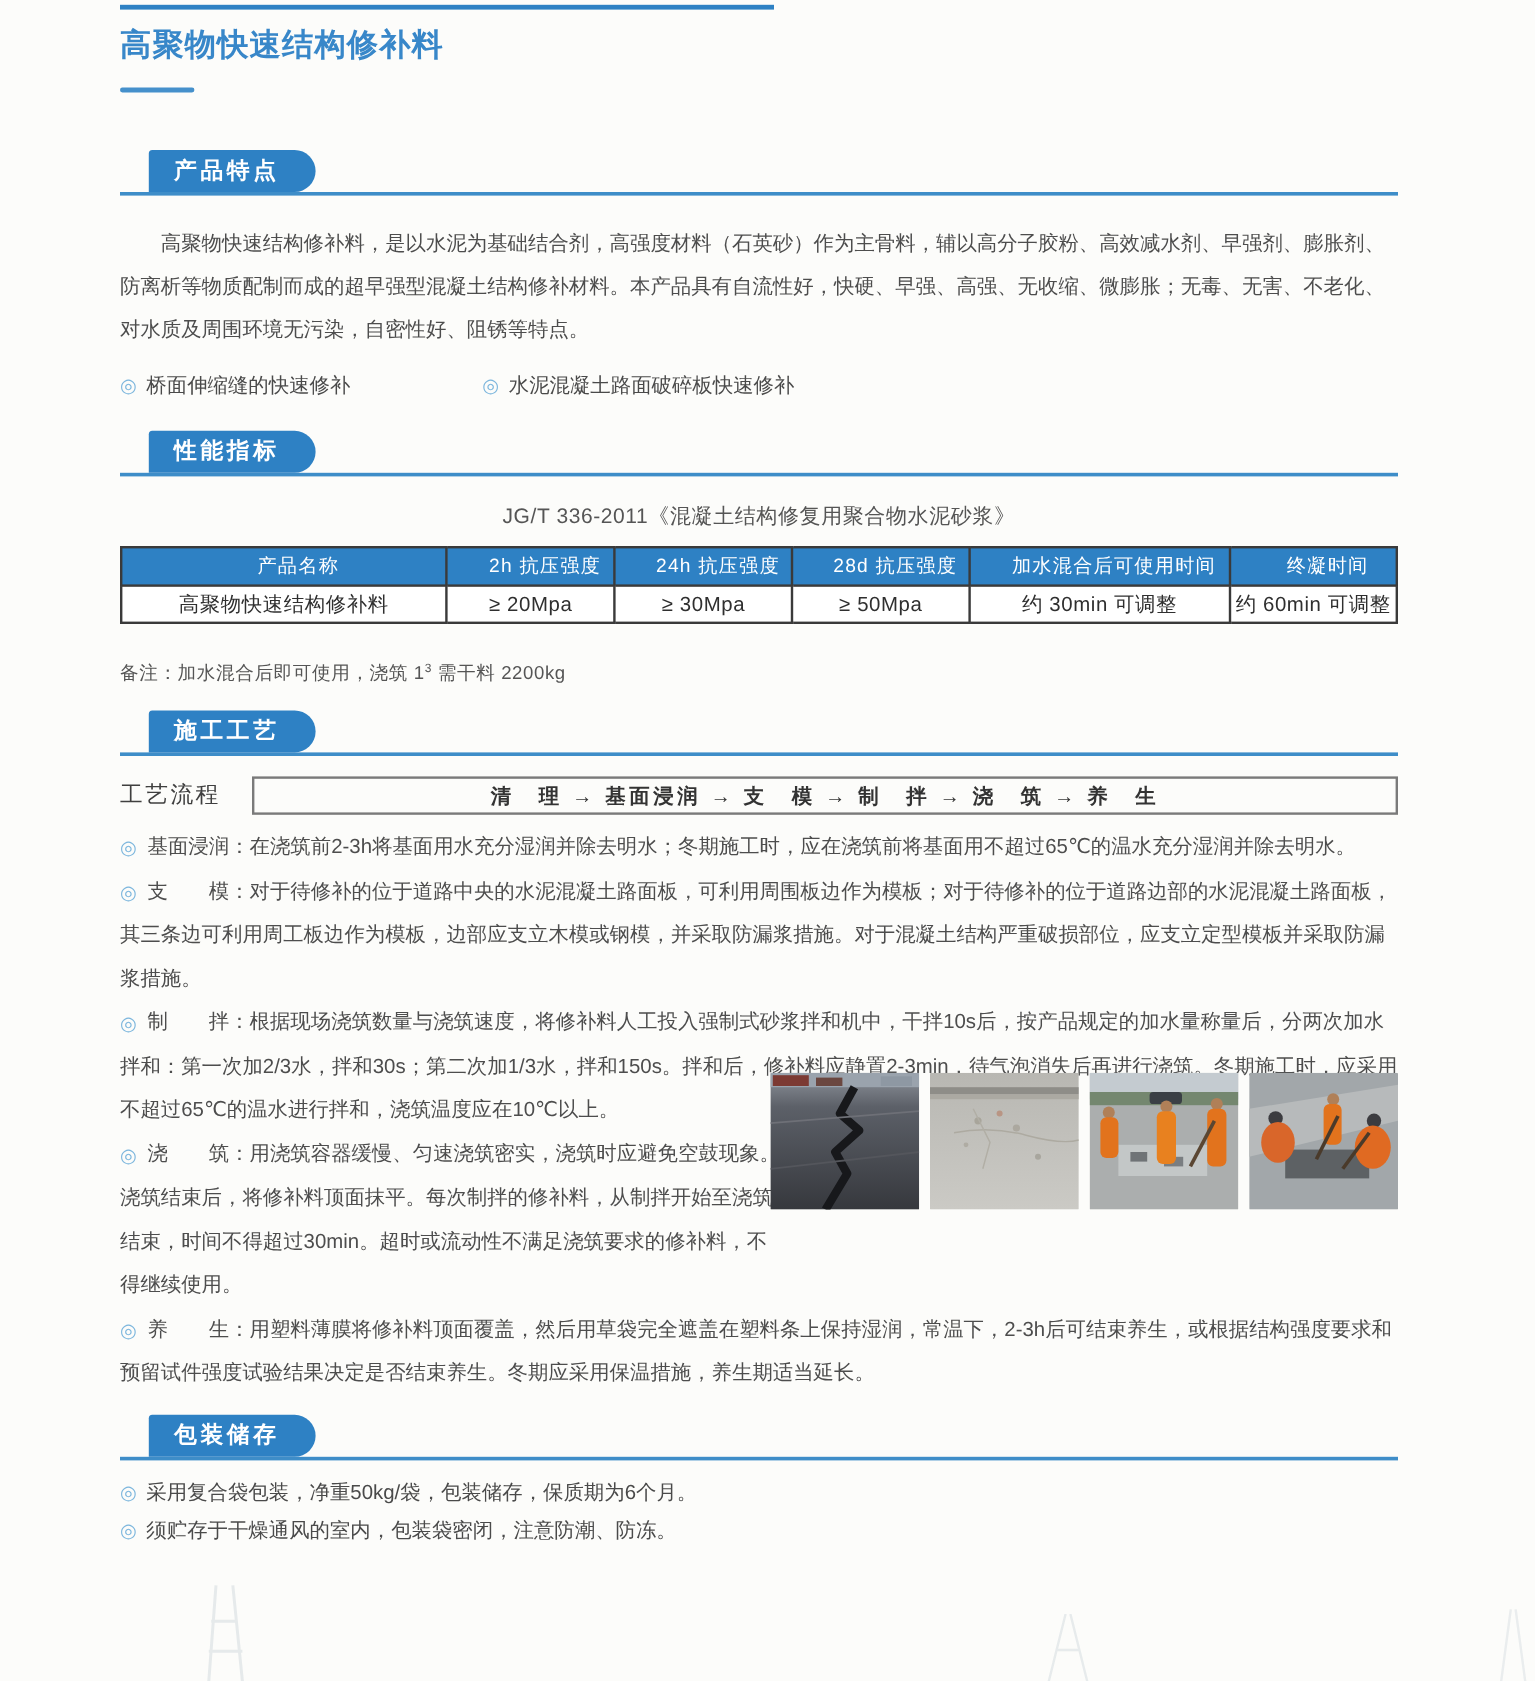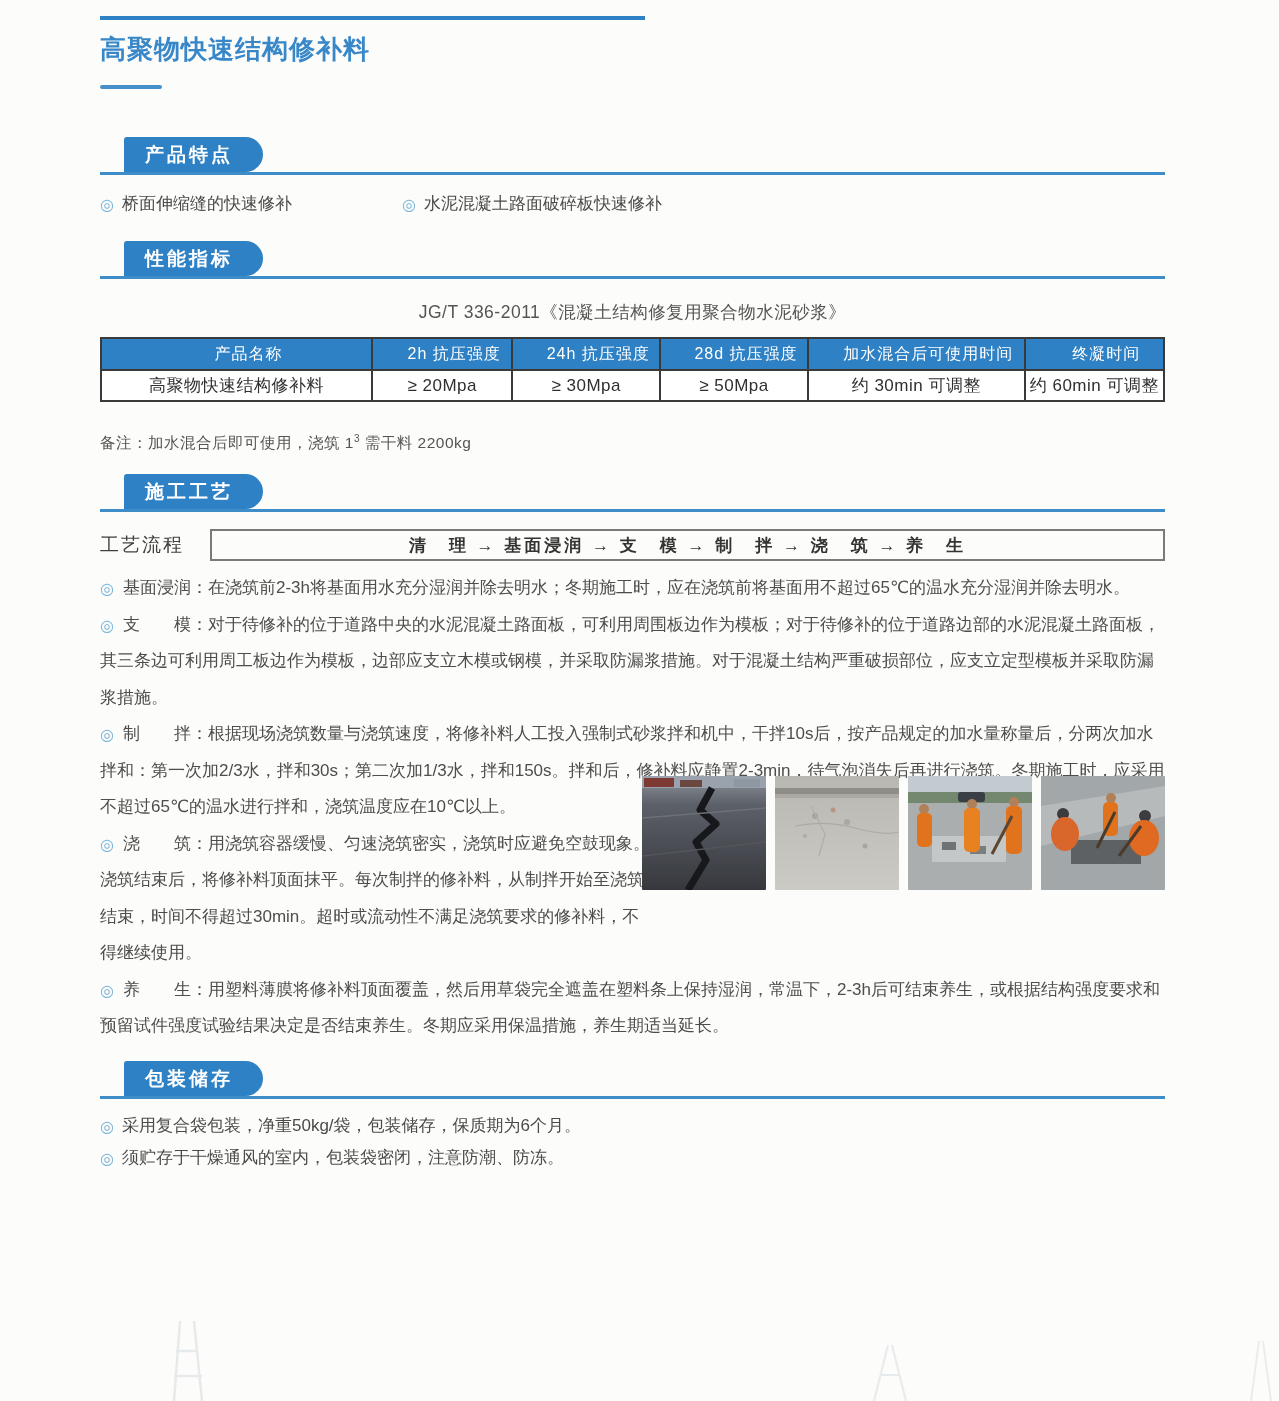--- a/index.html
+++ b/index.html
@@ -5,21 +5,21 @@
   * { box-sizing: border-box; margin: 0; padding: 0; }
   html,body { width: 1279px; }
   body {
     height: 1401px;
     position: relative;
     overflow: hidden;
     background: #fcfcfa;
     font-family: "Liberation Sans", "DejaVu Sans", sans-serif;
     color: #4a4a4a;
   }
-  .content { position: absolute; left: 100px; top: 16px; width: 1065px; }
+  .content { position: absolute; left: 100px; top: 4px; width: 1065px; }
 
   .top-accent { position: absolute; left: 0; top: 0; width: 545px; height: 4px; background: #2e81c4; }
 
   h1.page-title { margin-top: 16px; font-size: 26px; font-weight: bold; color: #3887c9; letter-spacing: 1px; }
   .title-underline { margin-top: 18px; width: 62px; height: 4px; border-radius: 2px; background: #4590cb; }
 
   .section-head { border-bottom: 3px solid #3e8dc8; line-height: 0; padding-left: 24px; }
   .section-tab {
     display: inline-block;
     background: #2e81c4;
@@ -96,20 +96,21 @@
 
 <div class="content">
   <div class="top-accent"></div>
 
   <h1 class="page-title">高聚物快速结构修补料</h1>
   <div class="title-underline"></div>
 
   <div class="section-head mt-features">
     <span class="section-tab">产品特点</span>
   </div>
+  <p class="lead">高聚物快速结构修补料，是以水泥为基础结合剂，高强度材料（石英砂）作为主骨料，辅以高分子胶粉、高效减水剂、早强剂、膨胀剂、防离析等物质配制而成的超早强型混凝土结构修补材料。本产品具有自流性好，快硬、早强、高强、无收缩、微膨胀；无毒、无害、不老化、对水质及周围环境无污染，自密性好、阻锈等特点。</p>
 
   <div class="bullet-row">
     <span class="bullet-item">
       <span class="ring">◎</span>
       <span>桥面伸缩缝的快速修补</span>
     </span>
     <span class="bullet-item">
       <span class="ring">◎</span>
       <span>水泥混凝土路面破碎板快速修补</span>
     </span>

